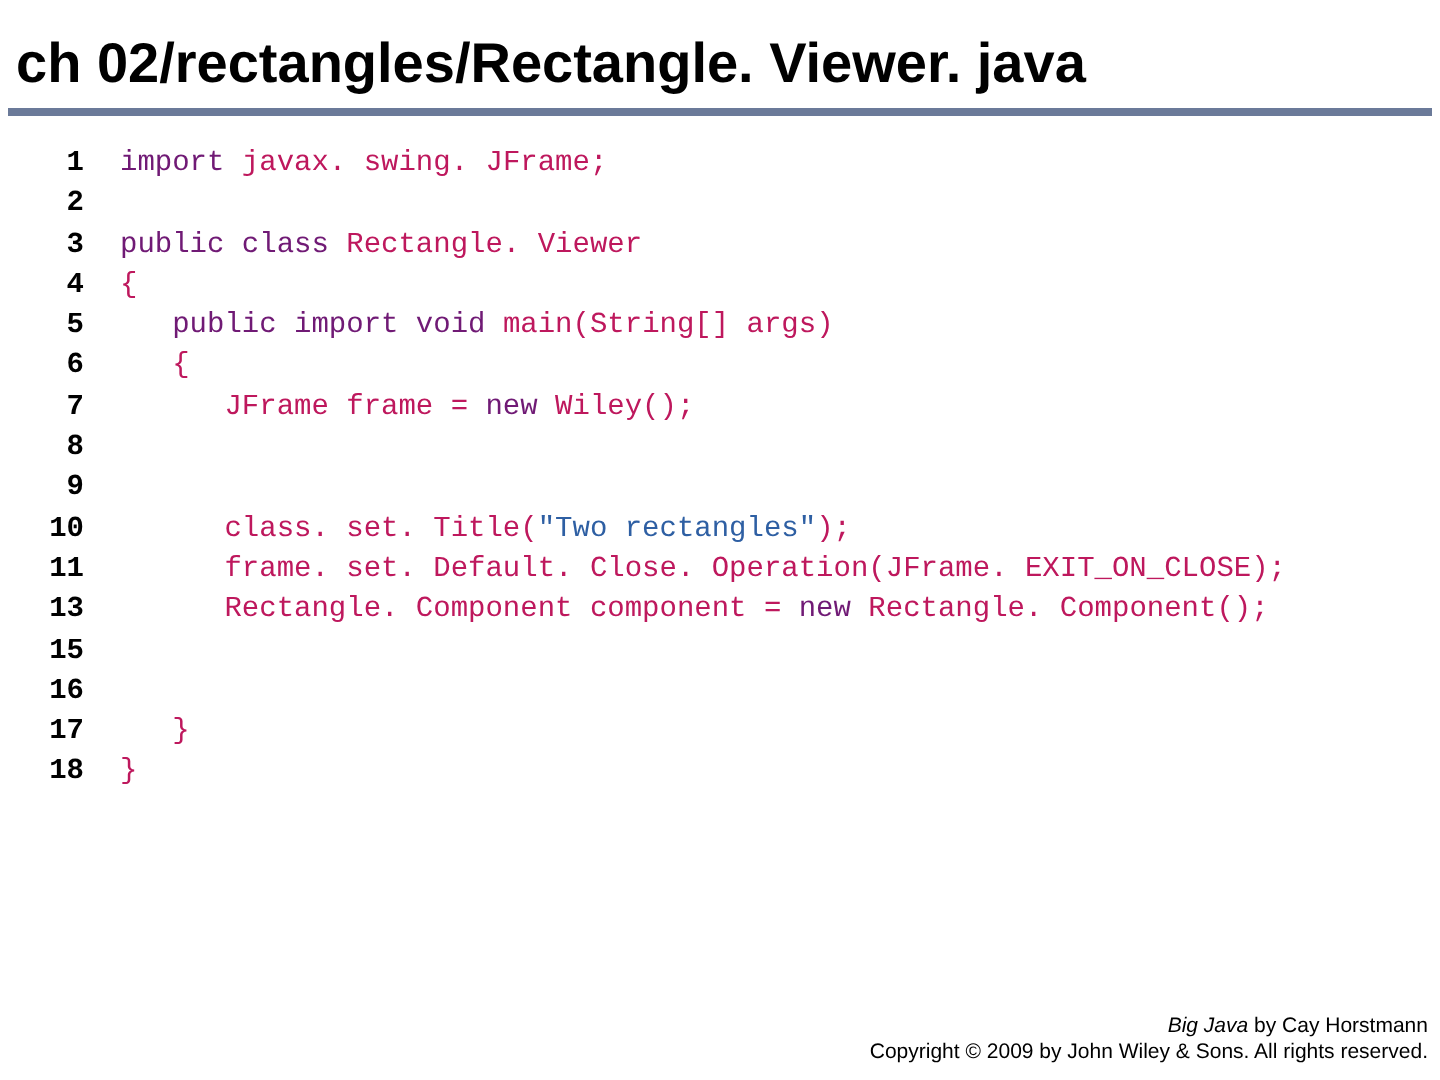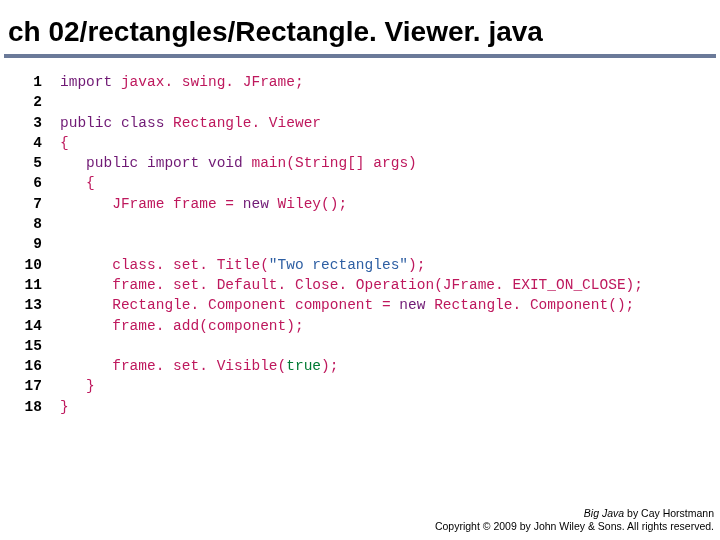--- a/index.html
+++ b/index.html
@@ -79,23 +79,22 @@
     <div class="code-line"><span class="lineno">3</span><span><span class="tok-kw">public class</span><span class="tok-plain"> Rectangle. Viewer</span></span></div>
     <div class="code-line"><span class="lineno">4</span><span><span class="tok-plain">{</span></span></div>
     <div class="code-line"><span class="lineno">5</span><span><span class="tok-plain">   </span><span class="tok-kw">public import void</span><span class="tok-plain"> main(String[] args)</span></span></div>
     <div class="code-line"><span class="lineno">6</span><span><span class="tok-plain">   {</span></span></div>
     <div class="code-line"><span class="lineno">7</span><span><span class="tok-plain">      JFrame frame = </span><span class="tok-kw">new</span><span class="tok-plain"> Wiley();</span></span></div>
     <div class="code-line"><span class="lineno">8</span><span>&nbsp;</span></div>
     <div class="code-line"><span class="lineno">9</span></div>
     <div class="code-line"><span class="lineno">10</span><span><span class="tok-plain">      class. set. Title(</span><span class="tok-str">"Two rectangles"</span><span class="tok-plain">);</span></span></div>
     <div class="code-line"><span class="lineno">11</span><span><span class="tok-plain">      frame. set. Default. Close. Operation(JFrame. EXIT_ON_CLOSE);</span></span></div>
     <div class="code-line"><span class="lineno">13</span><span><span class="tok-plain">      Rectangle. Component component = </span><span class="tok-kw">new</span><span class="tok-plain"> Rectangle. Component();</span></span></div>
-    <div class="code-line"><span class="lineno">14</span><span><span class="tok-plain">      frame. add(component);</span></span></div>
     <div class="code-line"><span class="lineno">15</span><span>&nbsp;</span></div>
-    <div class="code-line"><span class="lineno">16</span><span><span class="tok-plain">      frame. set. Visible(</span><span class="tok-num">true</span><span class="tok-plain">);</span></span></div>
+    <div class="code-line"><span class="lineno">16</span></div>
     <div class="code-line"><span class="lineno">17</span><span><span class="tok-plain">   }</span></span></div>
     <div class="code-line"><span class="lineno">18</span><span><span class="tok-plain">}</span></span></div>
   </div>
 
 <div class="footer">
   <div>
     <span class="booktitle">Big Java</span><span> by Cay Horstmann</span>
   </div>
   <div>Copyright © 2009 by John Wiley &amp; Sons. All rights reserved.</div>
 </div>

